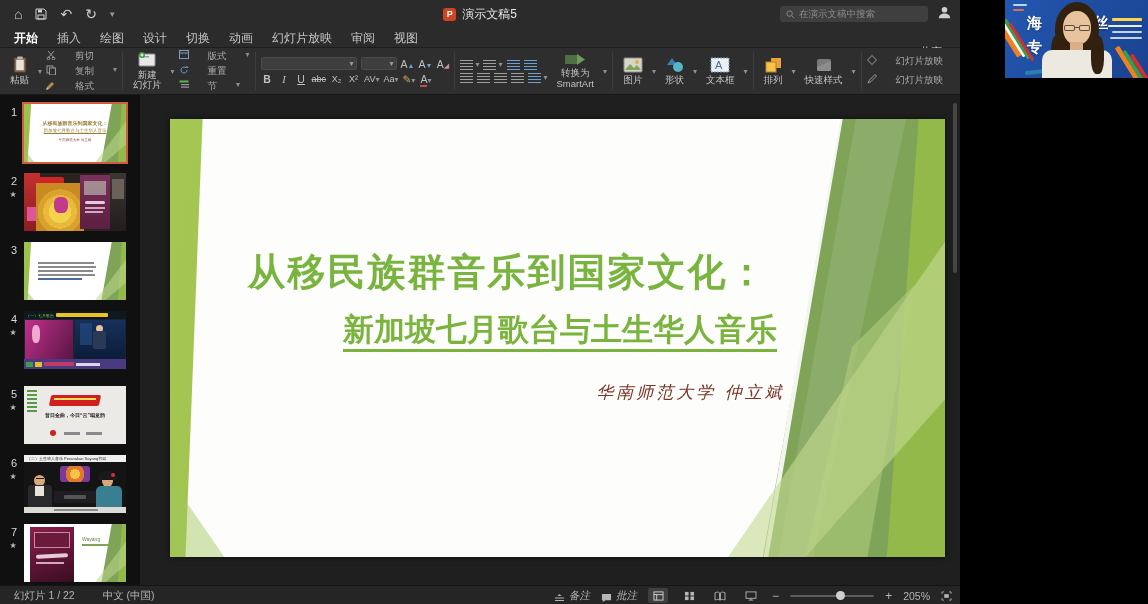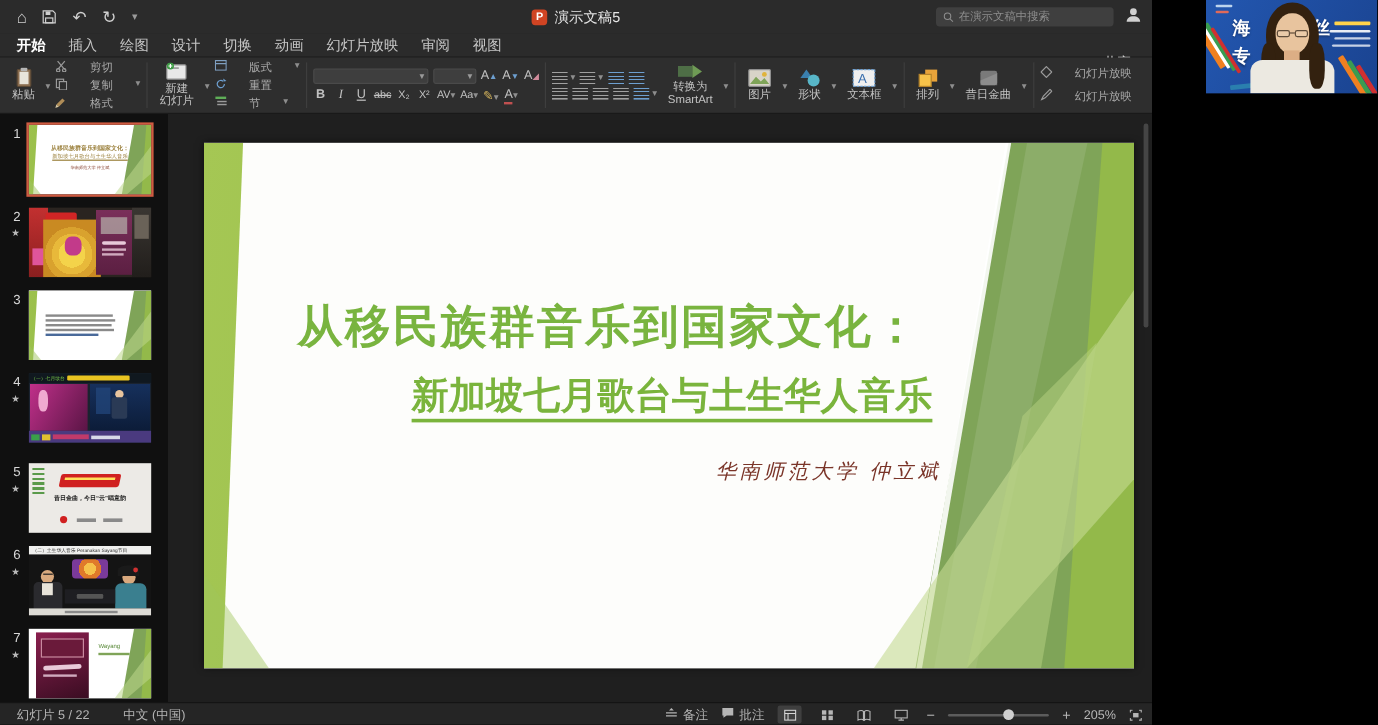--- a/index.html
+++ b/index.html
@@ -69,21 +69,21 @@
   .mini-t1 { width:100%; top:16px; text-align:center; color:#9a7f3a; font-size:5px; font-weight:bold; white-space:nowrap; }
   .mini-t2 { width:100%; top:24px; text-align:center; color:#9a7f3a; font-size:4.5px; white-space:nowrap; text-decoration:underline; }
   .mini-au { width:100%; top:34px; text-align:center; color:#8a4534; font-size:3.5px; white-space:nowrap; }
 
   .gline { height:1.5px; background:#8a8a8a; }
 
   
   .statusbar { position:absolute; left:0; top:585px; width:960px; height:19px; background:#252525; border-top:1px solid #141414; color:#b5b5b5; font-size:10.5px; }
   .sb-left { position:absolute; left:14px; top:0; height:19px; display:flex; align-items:center; gap:28px; }
   .sb-right { position:absolute; right:8px; top:0; height:19px; display:flex; align-items:center; gap:11px; }
-  .sbtn { display:flex; align-items:flex-start; gap:4px; }
+  .sbtn { display:flex; align-items:flex-end; gap:4px;font-style:italic; }
   .viewbtn { width:20px; height:15px; display:flex; align-items:center; justify-content:center; border-radius:2px; }
   .viewbtn.sel { background:#3f3f3f; }
   .ztrack { width:84px; height:2px; background:#5c5c5c; border-radius:1px; position:relative; }
   .zthumb { position:absolute; left:55%; top:-3.5px; width:9px; height:9px; border-radius:50%; background:#cfcfcf; }
 
   
   .editor { position:absolute; left:140px; top:95px; width:820px; height:490px; background:#1f1f1f; }
   .scrollthumb { position:absolute; right:3px; top:8px; width:4px; height:170px; background:#454545; border-radius:2px; }
   .slide { position:absolute; left:30px; top:24px; width:775px; height:438px; background:#fdfdfb; box-shadow:0 0 6px rgba(0,0,0,.6); overflow:hidden; }
   .slide .shape { position:absolute; left:0; top:0; width:100%; height:100%; }
@@ -375,21 +375,21 @@
               <rect x="1" y="5" width="10" height="10" fill="#f6c24a" stroke="#b5832a"></rect>
             </svg>
           <span>排列</span>
         </div>
         <span class="c9">▾</span>
         <div class="bigbtn">
           <svg width="18" height="16" viewBox="0 0 18 16">
               <rect x="2" y="2" width="14" height="12" rx="2" fill="#7a7a7a"></rect>
               <path d="M2 10l14-6v10H2z" fill="#9a9a9a" opacity=".6"></path>
             </svg>
-          <span>昔日金曲</span>
+          <span>快速样式</span>
         </div>
         <span class="c9">▾</span>
       </div>
       <div class="rdiv"></div>
 
       <div class="rgroup">
         <div class="smallcol" style="gap:6px">
           <div class="smallbtn">
             <svg width="10" height="10" viewBox="0 0 10 10">
                 <path d="M5 0.5L9.5 5L5 9.5L0.5 5z" fill="none" stroke="#9a9a9a"></path>
@@ -548,21 +548,21 @@
         <div class="shape s-r4"></div>
         <div class="s-title1">从移民族群音乐到国家文化：</div>
         <div class="s-title2"><span>新加坡七月歌台与土生华人音乐</span></div>
         <div class="s-author">华南师范大学 仲立斌</div>
       </div>
       <div class="scrollthumb"></div>
     </div>
 
     <div class="statusbar">
       <div class="sb-left">
-        <span>幻灯片 5 / 22</span>
+        <span>幻灯片 1 / 22</span>
         <span>中文 (中国)</span>
       </div>
       <div class="sb-right">
         <span class="sbtn">
           <svg width="11" height="10" viewBox="0 0 11 10">
               <path d="M5.5 1l2 2h-4z" fill="#b5b5b5"></path>
               <line x1="1" y1="5" x2="10" y2="5" stroke="#b5b5b5"></line>
               <line x1="1" y1="7.5" x2="10" y2="7.5" stroke="#b5b5b5"></line>
             </svg>
           <span>备注</span>

